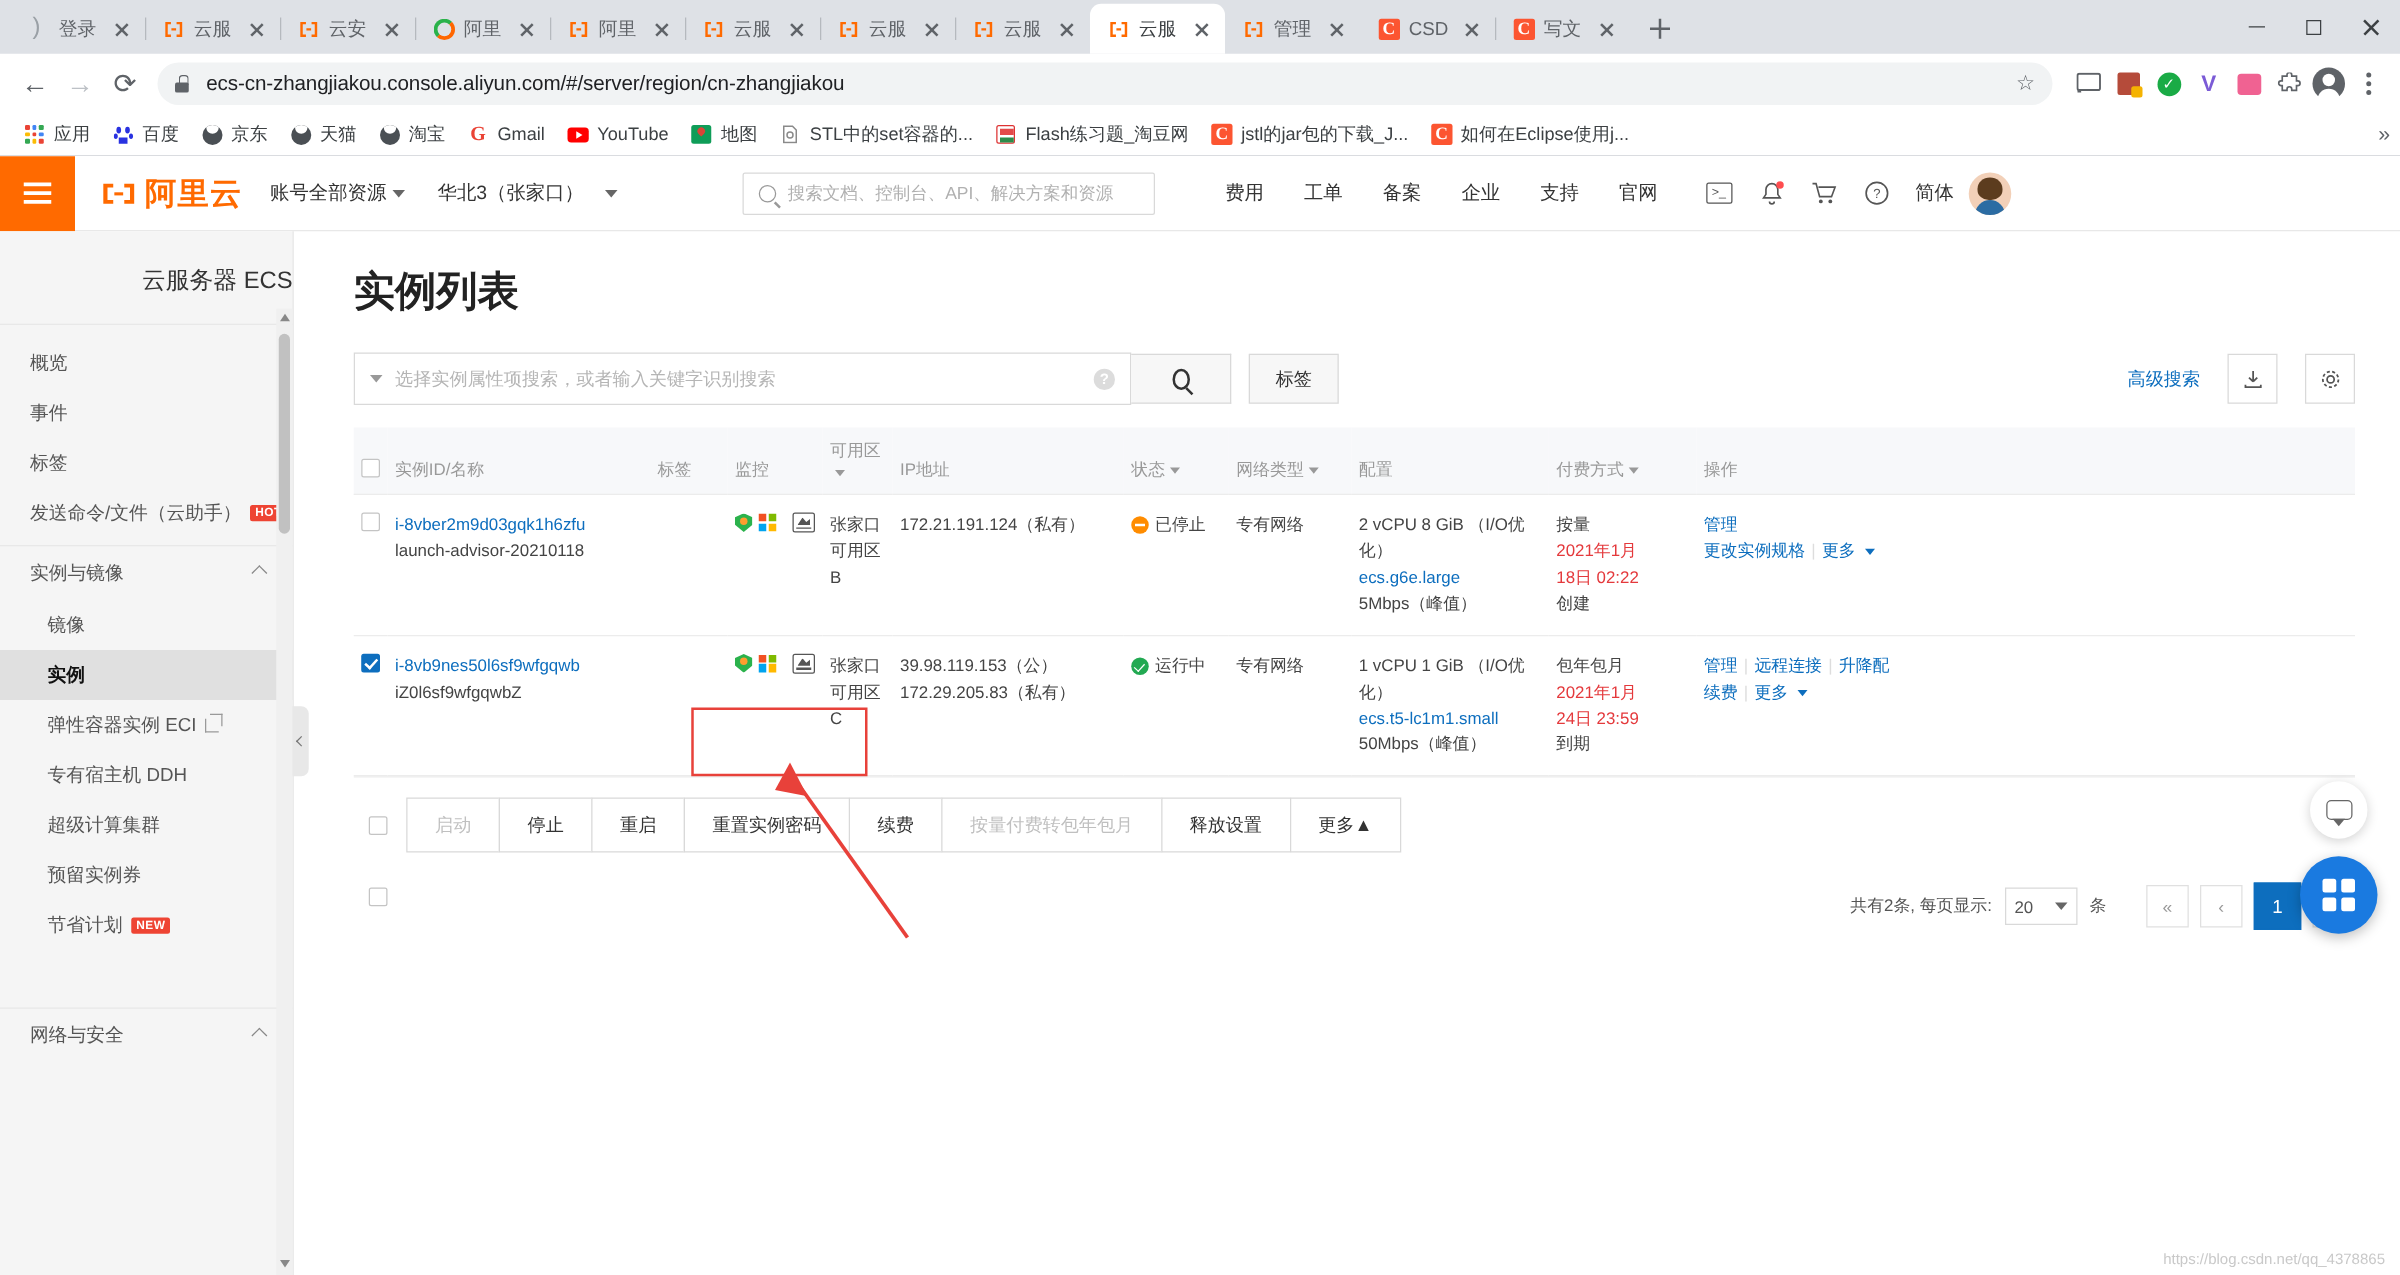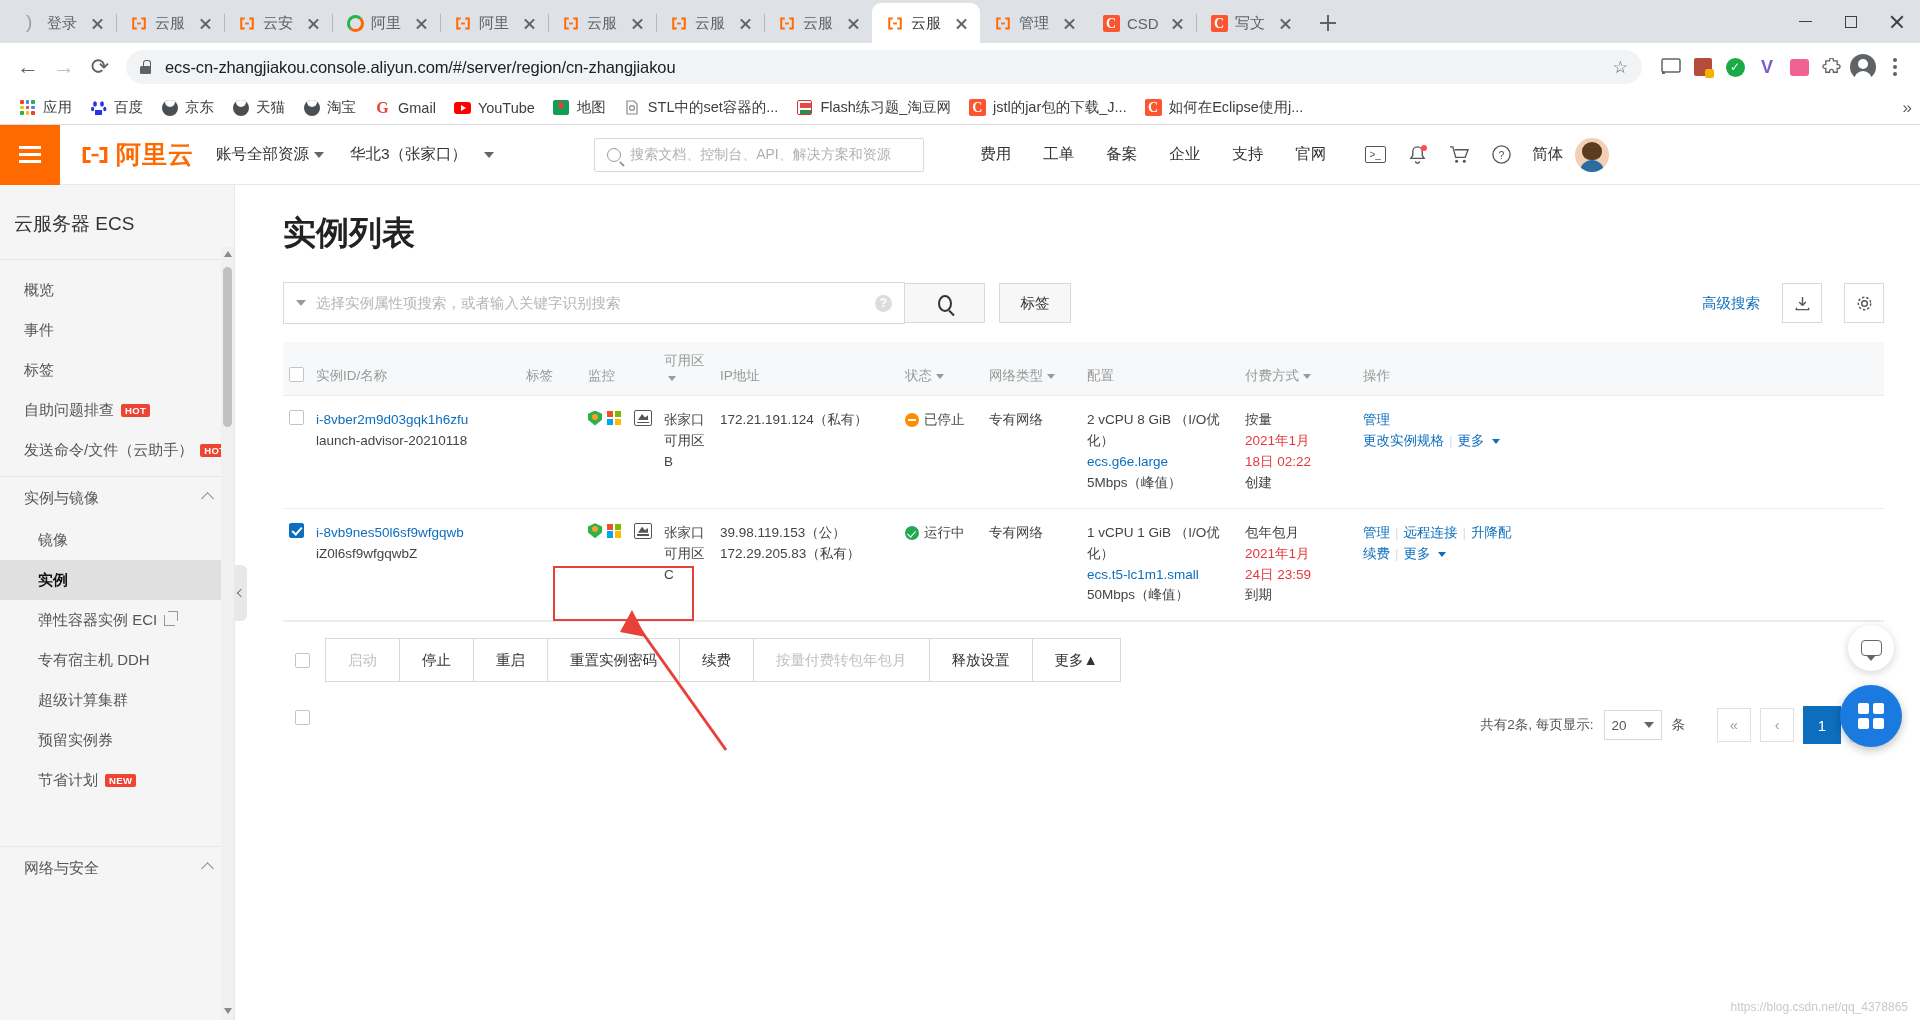--- a/index.html
+++ b/index.html
@@ -103,21 +103,21 @@
   .hic { width: 38px; height: 38px; display: flex; align-items: center; justify-content: center; color: #555; font-size: 19px; position: relative; }
   .hic .dot { position: absolute; right: 9px; top: 9px; width: 6px; height: 6px; border-radius: 50%; background: #ff4d4f; }
   .term { width: 21px; height: 17px; border: 1.6px solid #555; border-radius: 2px; font-size: 10px; color: #555; display:flex; align-items:center; justify-content:center; }
   .lang { font-size: 15.5px; color: #333; margin: 0 12px; }
   .uavatar { width: 34px; height: 34px; border-radius: 50%; background: #f2d0b8; margin-right: 18px; overflow: hidden; position: relative; }
   .uavatar::before { content:""; position:absolute; left:7px; top:4px; width:20px; height:18px; border-radius:50% 50% 45% 45%; background:#5c3c1e; }
   .uavatar::after { content:""; position:absolute; left:5px; bottom:0; width:24px; height:12px; border-radius:12px 12px 0 0; background:#2b6ca3; }
 
   .body-row { display: flex; height: 835px; }
   .sidebar { width: 235px; background: #f5f5f5; border-right: 1px solid #e8e8e8; position: relative; }
-  .sb-title { padding: 26px 0 22px 14px; font-size: 19px; color: #333; border-bottom: 1px solid #e8e8e8; }
+  .sb-title { padding: 26px 0 22px 14px; font-size: 19px; color: #333; border-bottom: 1px solid #e8e8e8; text-align: right; }
   .sb-list { padding-top: 10px; }
   .sb-item { display: flex; align-items: center; height: 40px; padding-left: 24px; font-size: 15px; color: #555; gap: 7px; position: relative; }
   .sb-item.sub { padding-left: 38px; }
   .sb-item.active { background: #e0e0e0; color: #111; font-weight: bold; }
   .sb-group { display: flex; align-items: center; justify-content: space-between; height: 44px; padding: 0 22px 0 24px; font-size: 15px; color: #555; border-top: 1px solid #e8e8e8; margin-top: 6px; }
   .hot { background: #e43; color: #fff; font-size: 9.5px; padding: 1px 4px; border-radius: 2px; font-weight: bold; letter-spacing: .4px; }
   .newb { background: #e43; color: #fff; font-size: 9.5px; padding: 1px 4px; border-radius: 2px; font-weight: bold; letter-spacing: .4px; }
   .chev { width: 9px; height: 9px; border-left: 1.6px solid #888; border-top: 1.6px solid #888; transform: rotate(45deg); }
   .extlink { width: 11px; height: 11px; border: 1.4px solid #999; border-top: none; border-right: none; position: relative; }
   .extlink::after { content:""; position:absolute; left:3px; top:-4px; width:9px; height:9px; border: 1.4px solid #999; border-left:none; border-bottom:none; }
@@ -560,24 +560,20 @@
         <div class="sb-title">云服务器 ECS</div>
         <div class="sb-list">
           <div class="sb-item">
             <span>概览</span>
           </div>
           <div class="sb-item">
             <span>事件</span>
           </div>
           <div class="sb-item">
             <span>标签</span>
-          </div>
-          <div class="sb-item">
-            <span>自助问题排查</span>
-            <span class="hot">HOT</span>
           </div>
           <div class="sb-item">
             <span>发送命令/文件（云助手）</span>
             <span class="hot">HOT</span>
           </div>
 
           <div class="sb-group">
             <span>实例与镜像</span>
             <span class="chev"></span>
           </div>

